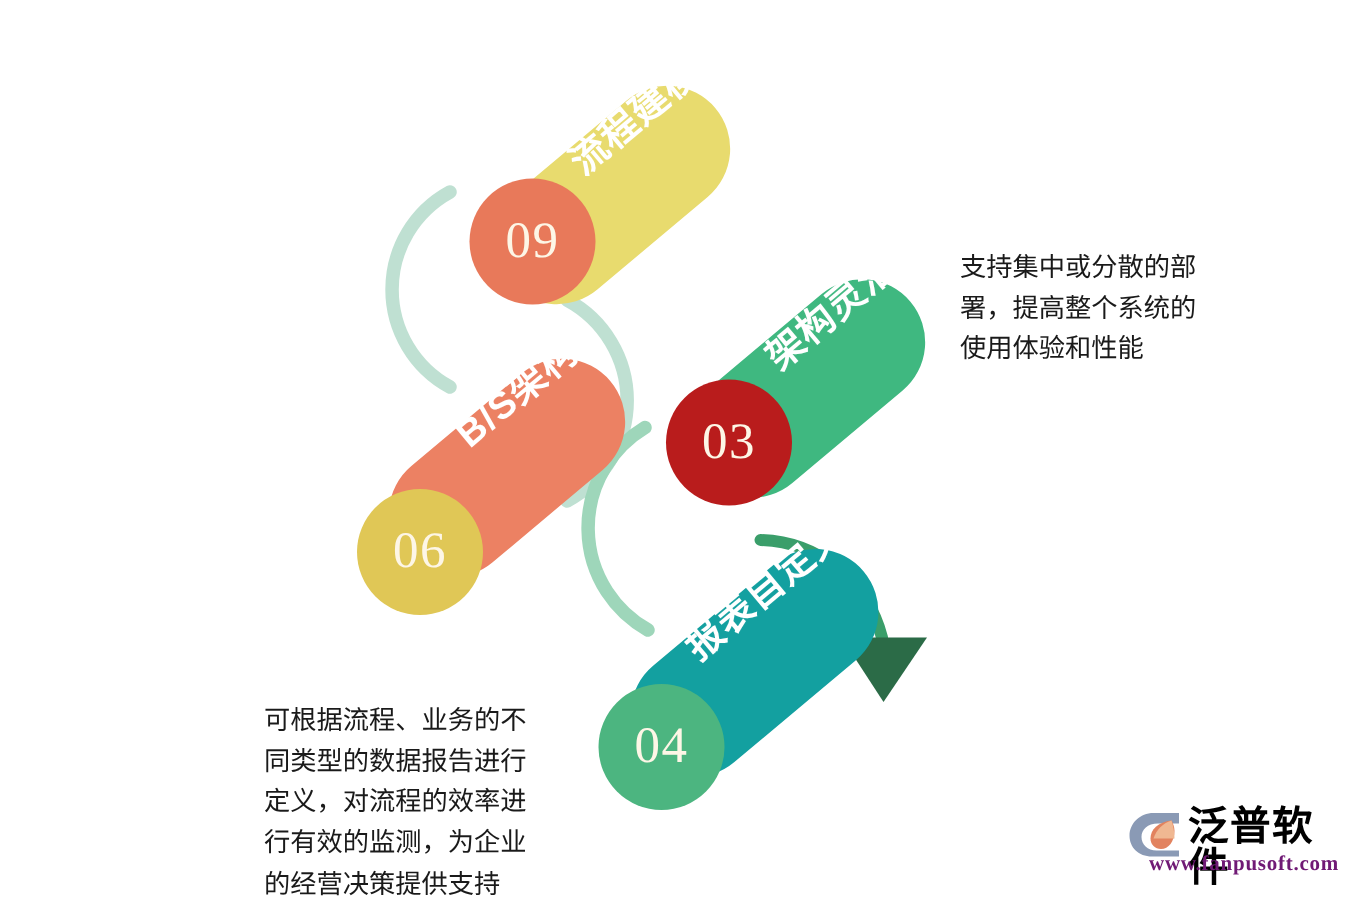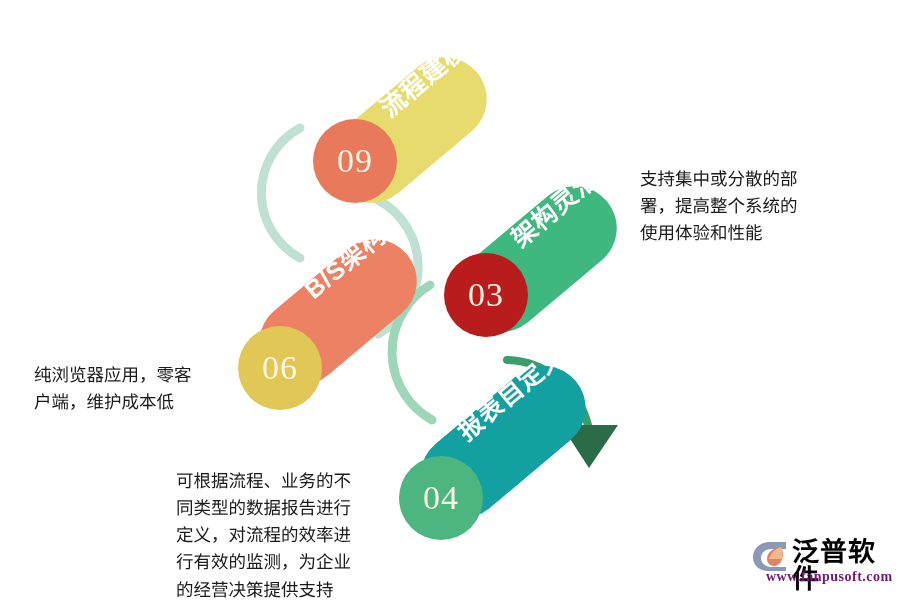--- a/index.html
+++ b/index.html
@@ -135,22 +135,20 @@
   <div class="pill-label" style="left:372px; top:66px; transform:rotate(-40deg);">流程建模</div>
   <div class="num-circle" style="left:313px; top:119px; background:#e8795a;">
     <span class="num-text">09</span>
   </div>
 
   <div class="pill" style="left:248px; top:270px; width:180px; background:#ec8163; transform:rotate(-40deg);"></div>
   <div class="pill-label" style="left:297px; top:250px; transform:rotate(-40deg);">B/S架构</div>
   <div class="num-circle" style="left:238px; top:326px; background:#e0c756;">
     <span class="num-text">06</span>
   </div>
-  <div class="desc" style="left:34px; top:362px; width:215px;">纯浏览器应用，零客
-户端，维护成本低</div>
 
   <div class="pill" style="left:448px; top:217px; width:180px; background:#3fb880; transform:rotate(-40deg);"></div>
   <div class="pill-label" style="left:503px; top:196px; transform:rotate(-40deg);">架构灵活</div>
   <div class="num-circle" style="left:444px; top:253px; background:#b91c1c;">
     <span class="num-text">03</span>
   </div>
   <div class="desc" style="left:640px; top:166px; width:215px;">支持集中或分散的部
 署，提高整个系统的
 使用体验和性能</div>
 

